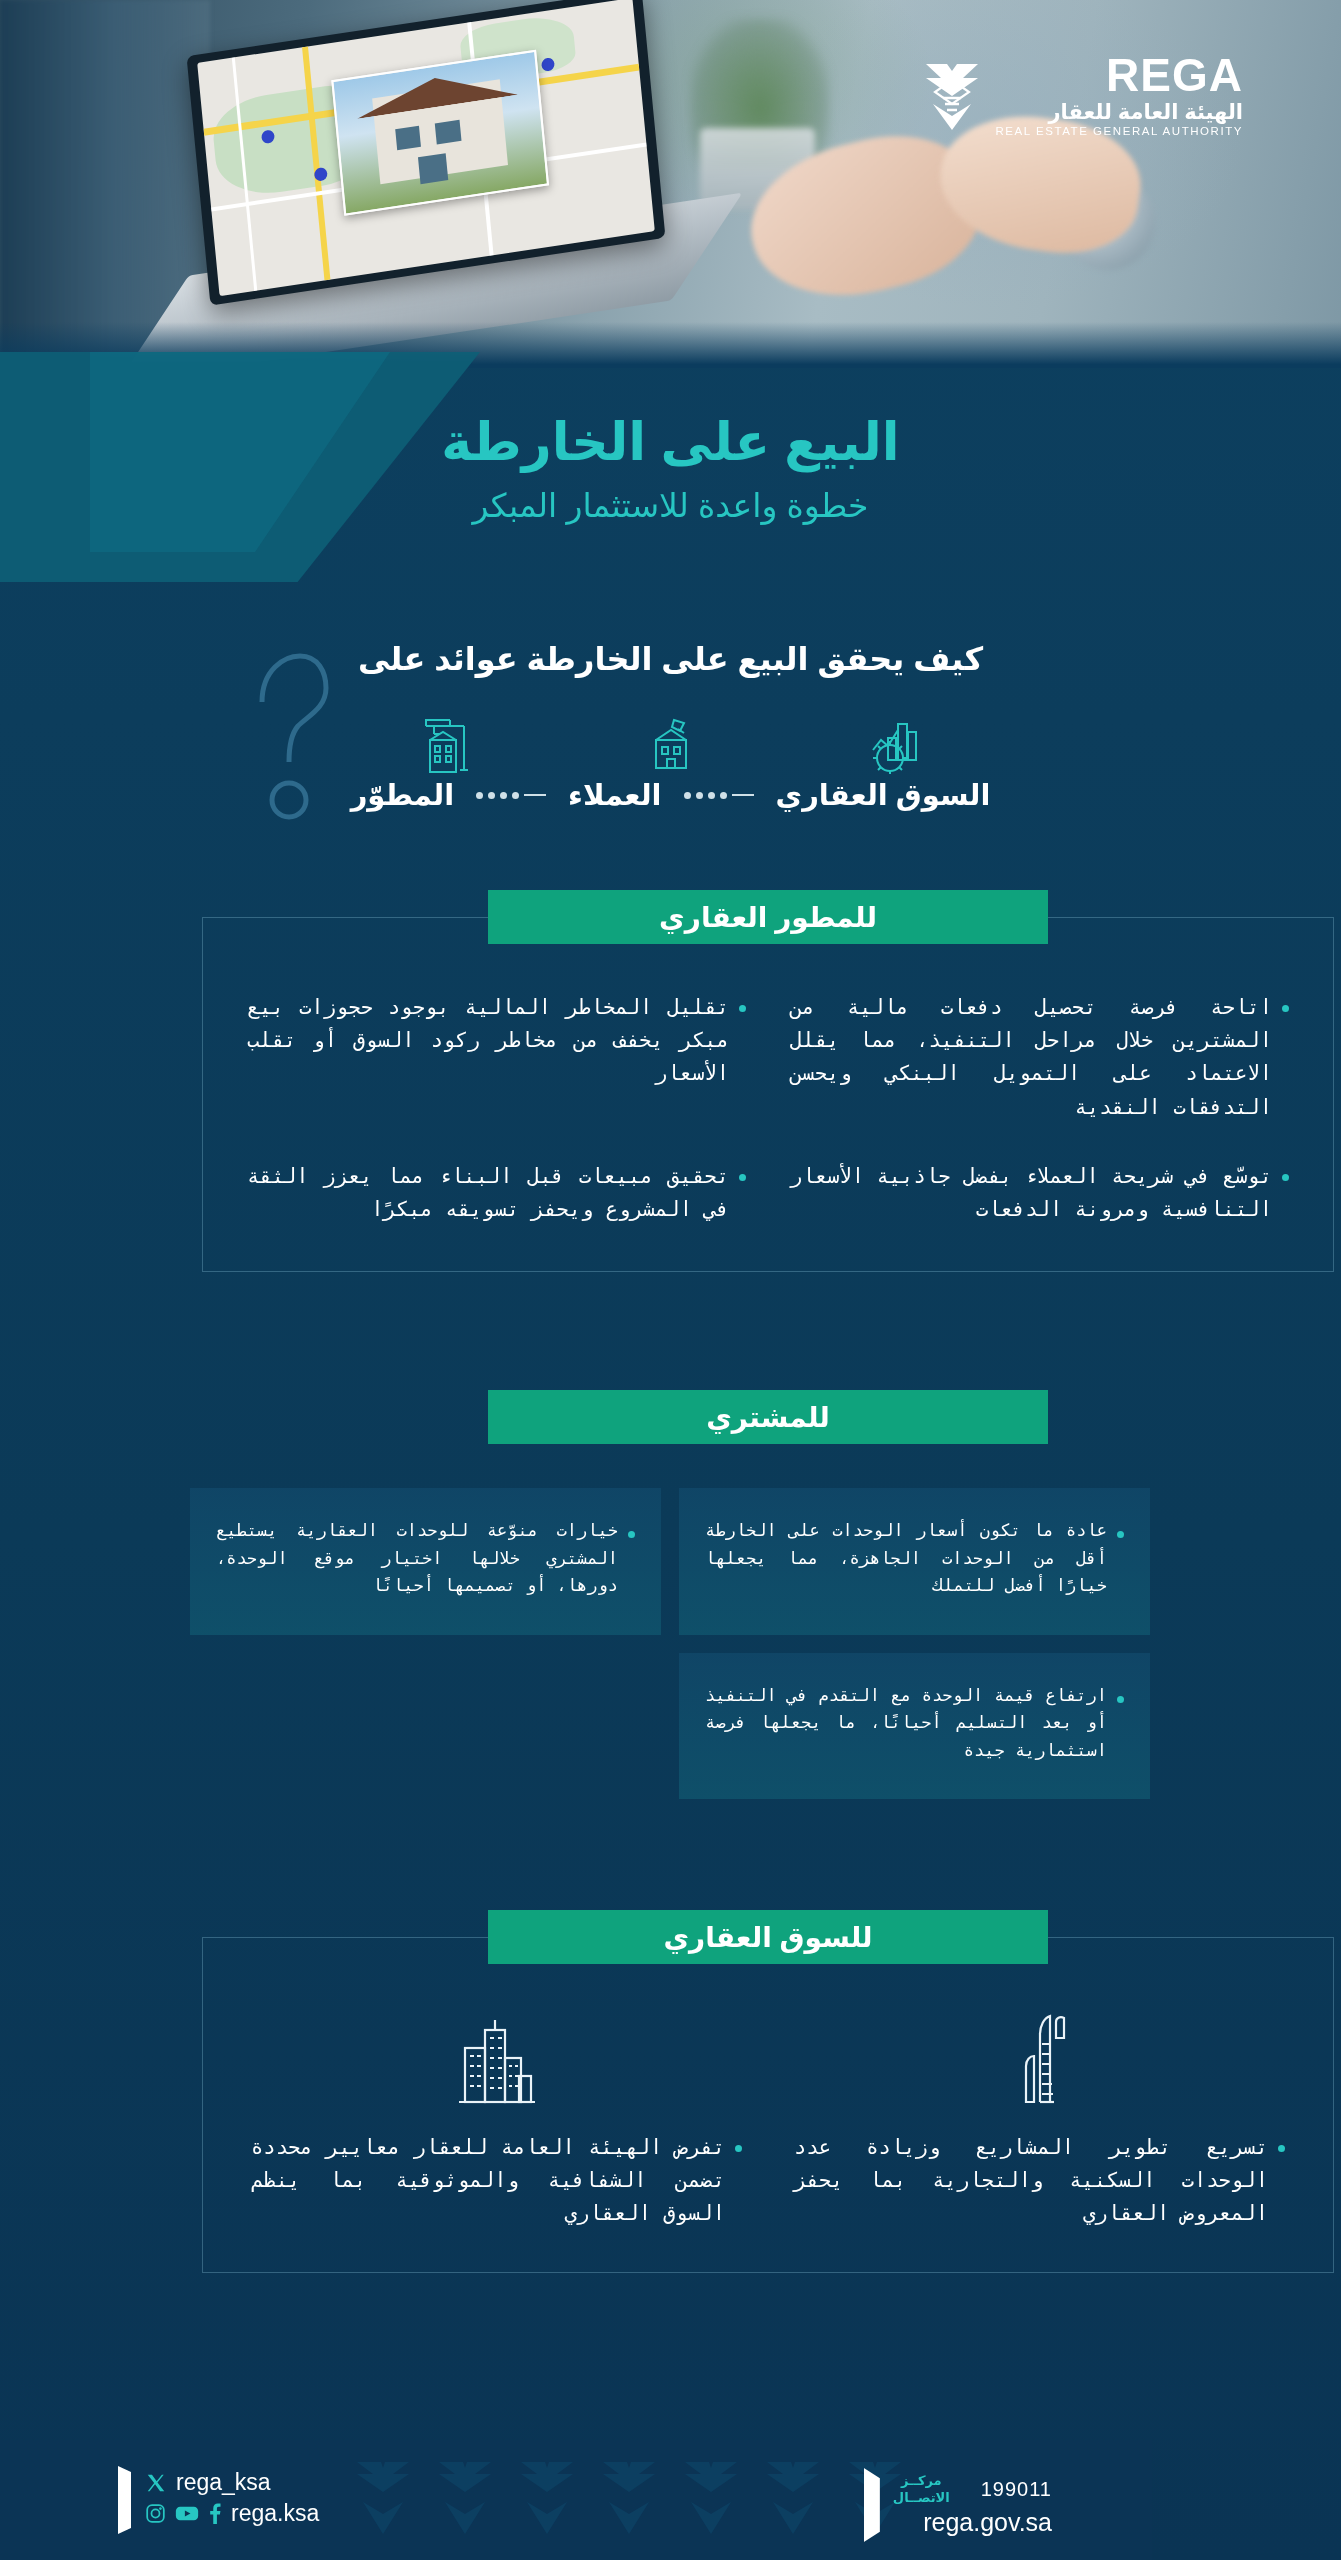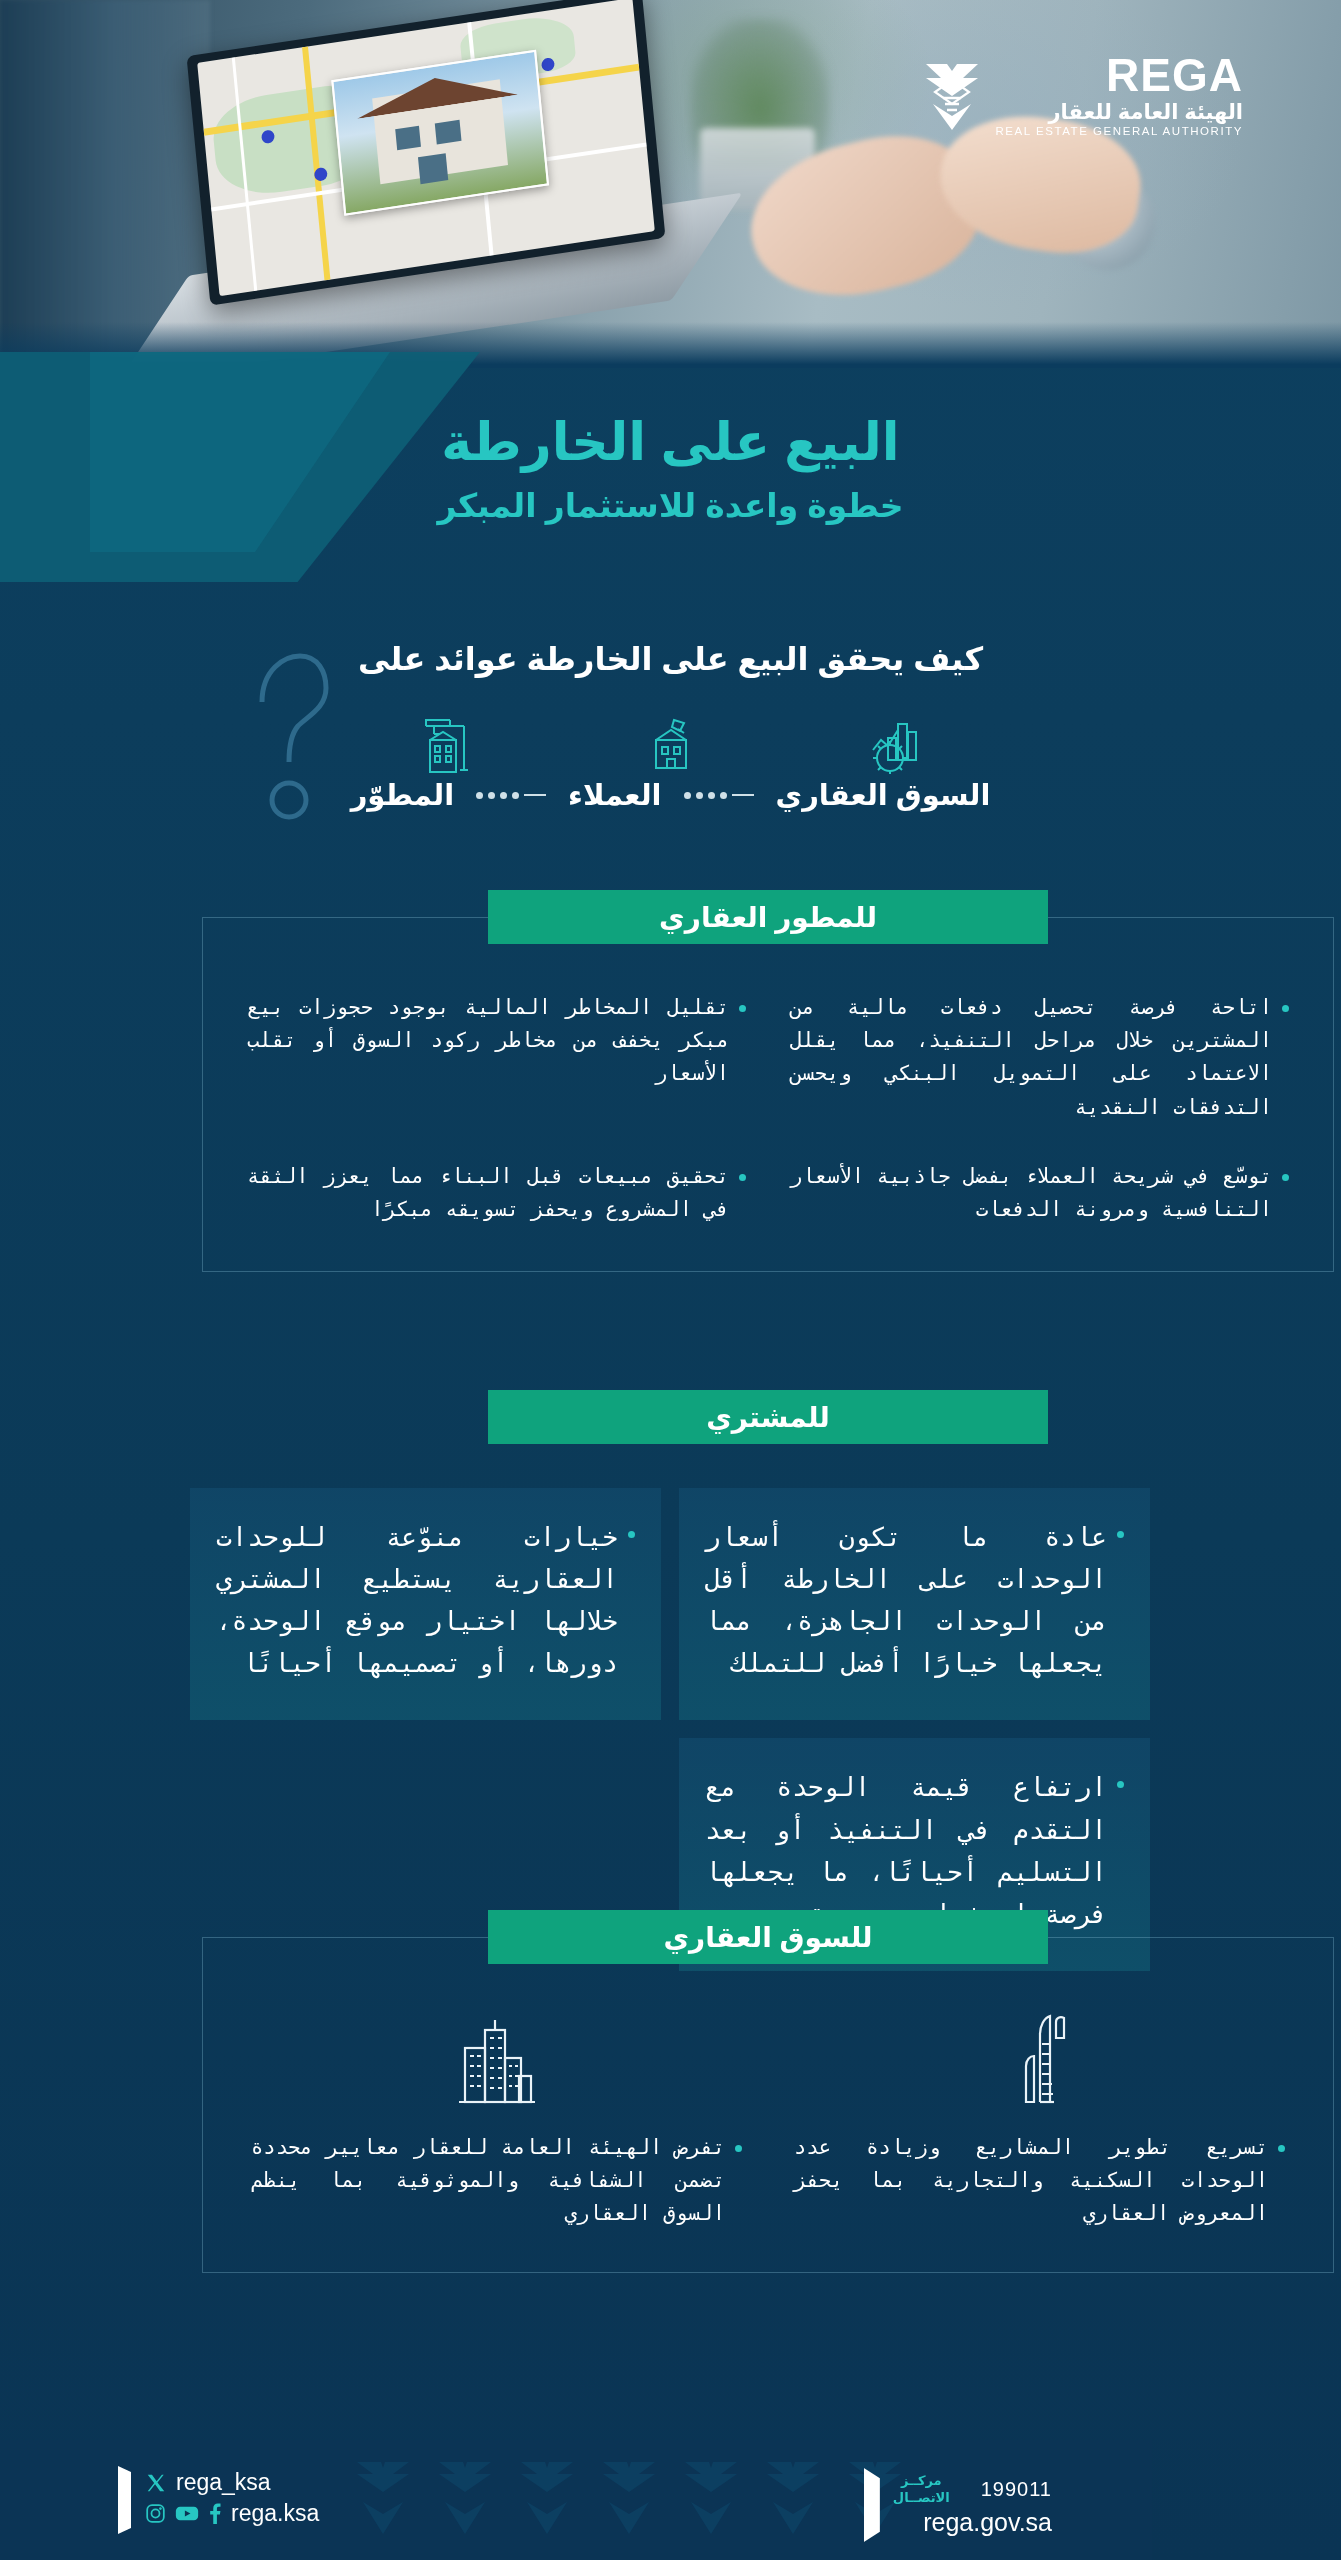--- a/index.html
+++ b/index.html
@@ -76,21 +76,21 @@
   .logo { position:absolute; right:98px; top:52px; display:flex; align-items:center; gap:14px; }
   .logo-mark { width:58px; height:74px; flex:0 0 auto; }
   .logo-text { display:flex; flex-direction:column; align-items:flex-start; line-height:1; }
   .logo-rega { color:#fff; font-size:46px; font-weight:700; letter-spacing:1px; font-family:"Liberation Sans",sans-serif; }
   .logo-ar { color:#fff; font-size:21px; font-weight:700; margin-top:3px; }
   .logo-en { color:#fff; font-size:11.5px; letter-spacing:1.55px; margin-top:4px; font-family:"Liberation Sans",sans-serif; }
 
   
   .title-wrap { position:absolute; top:412px; width:100%; text-align:center; }
   .title-1 { color:#27c6c2; font-size:52px; font-weight:700; letter-spacing:5px; }
-  .title-2 { color:#27c6c2; font-size:33px; font-weight:700; margin-top:14px; letter-spacing:1px; }
+  .title-2 { color:#27c6c2; font-size:33px; font-weight:400; margin-top:14px; letter-spacing:1px; }
 
   
   .qmark { position:absolute; left:254px; top:650px; width:78px; height:180px; }
   .question { position:absolute; top:640px; width:100%; text-align:center; }
   .q-line { color:#fff; font-size:32px; font-weight:600; }
   .q-icons { position:absolute; top:716px; left:0; width:100%;
     display:flex; justify-content:center; gap:170px; }
   .q-icon svg { display:block; }
   .q-labels { position:absolute; top:778px; left:0; width:100%;
     display:flex; justify-content:center; align-items:center; gap:22px; }
@@ -109,21 +109,21 @@
   .grid { display:flex; flex-wrap:wrap; }
   .cell { width:50%; padding:18px 22px; }
   .bullet-row { display:flex; gap:10px; align-items:flex-start;font-family:Liberation Mono, monospace; }
   .bullet { flex:0 0 auto; width:7px; height:7px; border-radius:50%; background:#27c6c2; margin-top:13px; }
   .btxt { color:#ffffff; font-size:20.5px; line-height:1.62; text-align:justify; flex:1; }
 
   
   .cards { position:absolute; left:190px; width:960px; display:flex; flex-wrap:wrap; gap:18px 18px; }
   .card { width:471px; padding:30px 26px 34px;
     background:linear-gradient(180deg, rgba(17,73,107,.75) 0%, rgba(16,88,112,.72) 100%); }
-  .card .btxt { font-size:26px; }
+  .card .btxt { font-size:17px; }
 
   
   .mk-box { position:relative; margin-top:-27px; padding:52px 22px 40px; border:1px solid rgba(120,175,200,.38); }
   .mk-grid { display:flex; }
   .mk-cell { width:50%; padding:20px 26px 0; text-align:center; }
   .mk-icon { height:96px; display:flex; align-items:flex-end; justify-content:center; margin-bottom:26px; }
 
   
   .footer { position:absolute; left:0; bottom:0; width:1152px; height:120px;
     background:#0b3455; overflow:hidden; }

